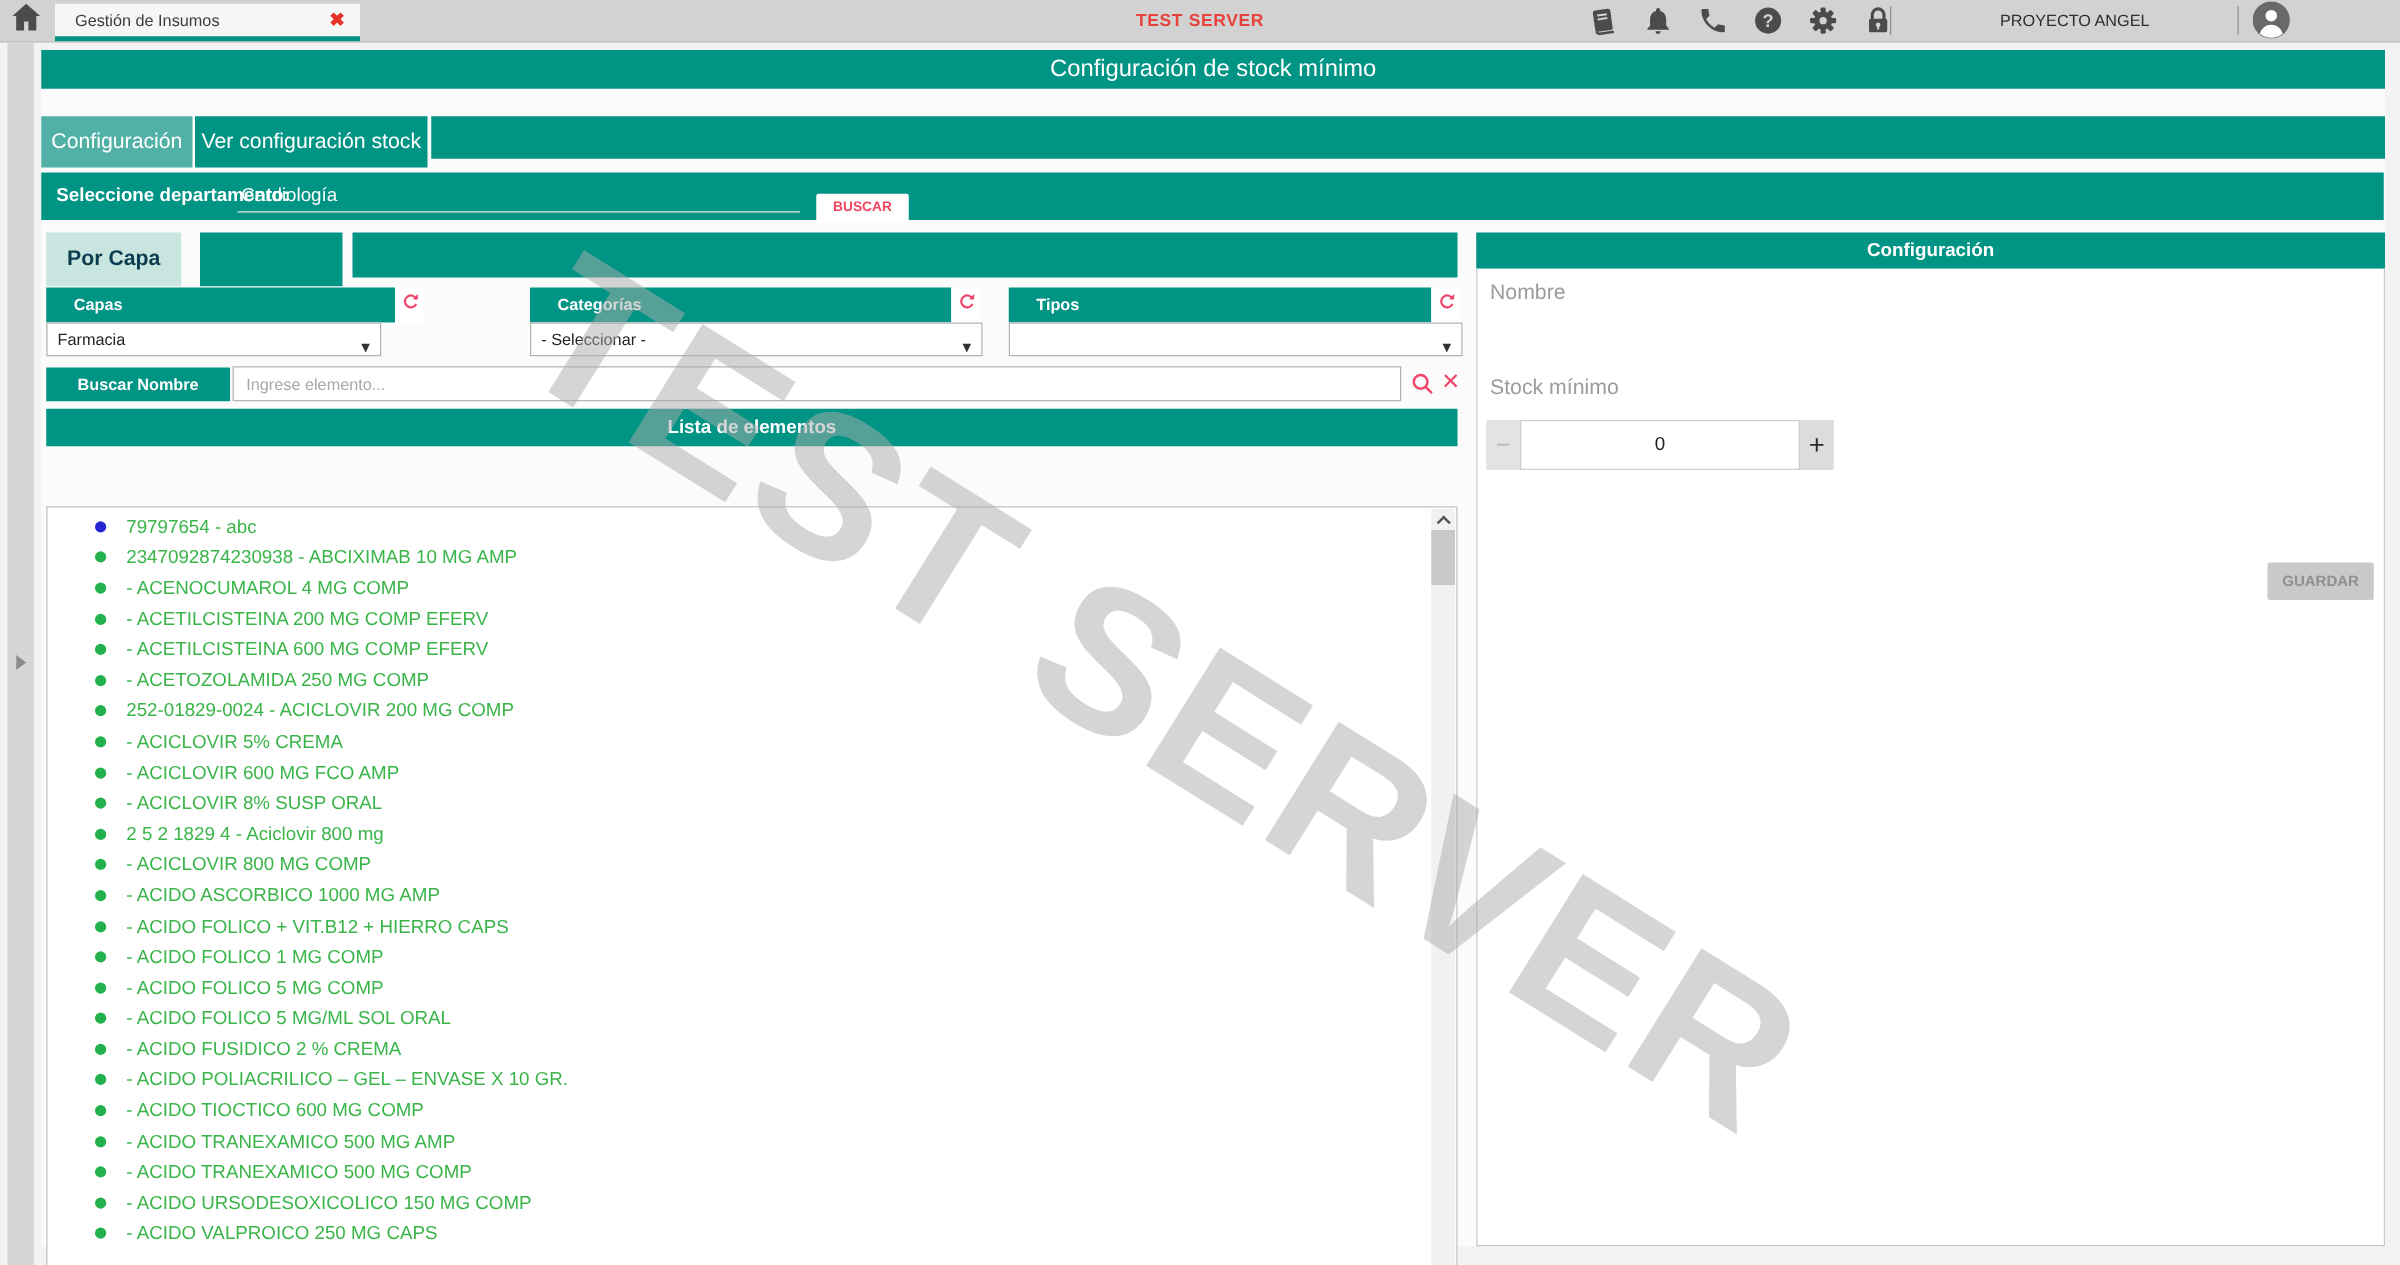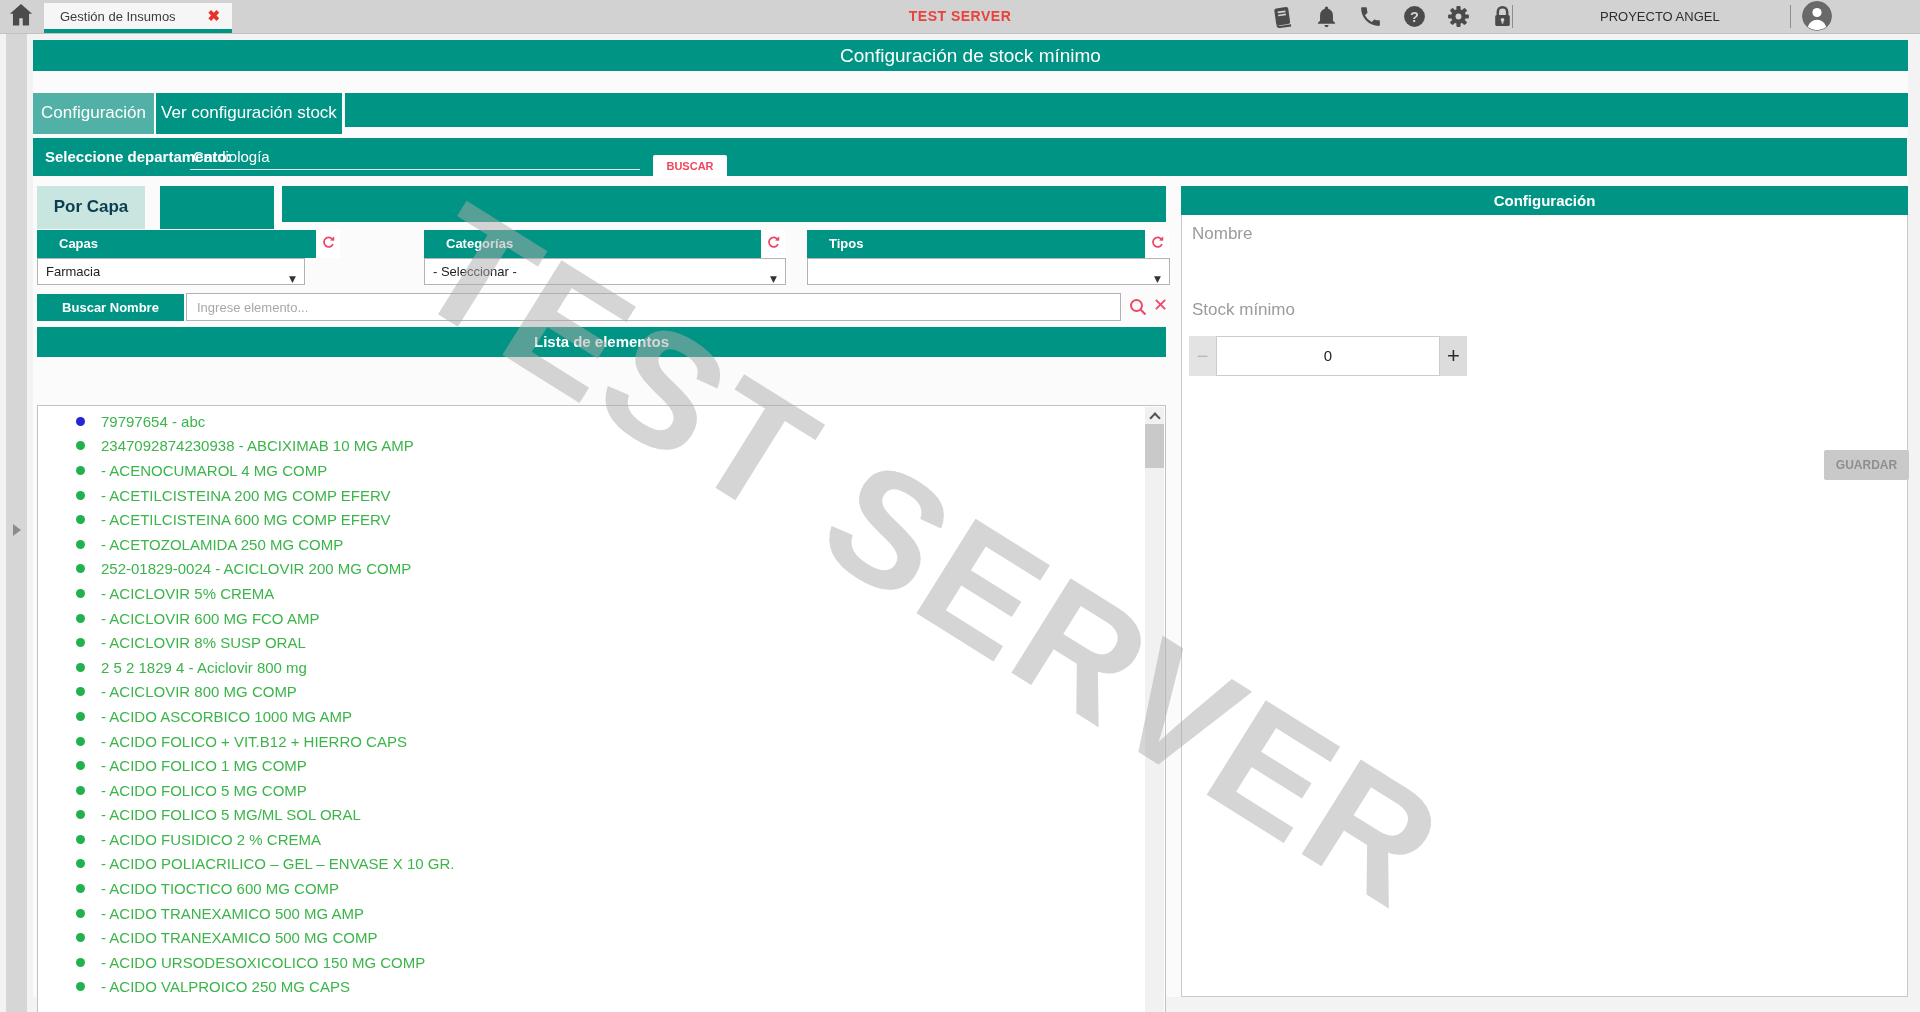--- a/index.html
+++ b/index.html
@@ -1,20 +1,20 @@
 <!DOCTYPE html>
 <html><head>
 <meta charset="utf-8">
 <style>
   html,body{margin:0;padding:0;width:1920px;height:1012px;overflow:hidden;
     background:#f3f3f3;font-family:"Liberation Sans",sans-serif;}
   
   .topbar{position:absolute;left:0;top:0;width:1920px;height:33px;background:#d2d2d2;border-bottom:1px solid #c2c2c2;}
   .home-btn{position:absolute;left:2px;top:1px;width:38px;height:31px;display:flex;align-items:center;justify-content:center;cursor:pointer;}
-  .wintab{position:absolute;left:44px;top:3px;width:188px;height:26px;background:#f6f6f6;border-bottom:4px solid #009485;display:flex;align-items:center;}
+  .wintab{position:absolute;left:44px;top:3px;width:244px;height:26px;background:#f6f6f6;border-bottom:4px solid #009485;display:flex;align-items:center;}
   .wintab-label{font-size:13px;color:#3c3c3c;padding-left:16px;flex:1;}
   .wintab-close{color:#e6332a;font-size:15px;font-weight:bold;padding-right:12px;cursor:pointer;}
   .server-label{position:absolute;left:0;right:0;top:8px;text-align:center;color:#e8423c;font-weight:bold;font-size:14px;letter-spacing:.5px;}
   .top-icons{position:absolute;left:1270px;top:4px;display:flex;gap:19px;}
   .top-icons .ticon{width:25px;height:25px;cursor:pointer;}
   .tdivider{position:absolute;top:5px;width:1px;height:23px;background:#8f8f8f;}
   .project-label{position:absolute;left:1600px;top:9px;font-size:13px;color:#2e2e2e;}
   .avatar{position:absolute;left:1802px;top:1px;width:30px;height:30px;border-radius:50%;overflow:hidden;cursor:pointer;}
   
   .rail{position:absolute;left:6px;top:34px;width:21px;height:978px;background:#d6d6d6;}
@@ -55,21 +55,21 @@
   .chev.down{top:3px;transform:rotate(225deg);}
   .sb-thumb{position:absolute;left:0;top:17px;width:19px;height:44px;background:#c9c9c9;cursor:grab;}
   
   .panel-header{position:absolute;left:1181px;top:186px;width:727px;height:29px;text-align:center;line-height:29px;font-weight:bold;font-size:15px;}
   .panel-body{position:absolute;left:1181px;top:215px;width:727px;height:782px;background:#fff;border:1px solid #c9c9c9;border-top:none;box-sizing:border-box;}
   .p-label{position:absolute;font-size:17px;color:#9b9b9b;}
   .stepper{position:absolute;left:1189px;top:336px;height:40px;display:flex;}
   .step-minus{width:27px;background:#e3e3e3;color:#b9b9b9;font-size:20px;display:flex;align-items:center;justify-content:center;cursor:pointer;}
   .step-value{width:224px;background:#fff;border:1px solid #ccc;box-sizing:border-box;text-align:center;line-height:38px;font-size:15px;color:#222;}
   .step-plus{width:27px;background:#dcdcdc;color:#2b2b2b;font-size:22px;display:flex;align-items:center;justify-content:center;cursor:pointer;}
-  .guardar-btn{position:absolute;left:1814px;top:450px;width:85px;height:30px;background:#c9c9c9;border-radius:2px;color:#8f8f8f;font-weight:bold;font-size:12px;text-align:center;line-height:30px;cursor:pointer;margin-left:10px;}
+  .guardar-btn{position:absolute;left:1814px;top:450px;width:85px;height:30px;background:#c9c9c9;border-radius:2px;color:#8f8f8f;font-weight:bold;font-size:12px;text-align:center;line-height:30px;cursor:pointer;}
   
   .watermark{position:absolute;left:485px;top:168px;font-size:162px;font-weight:bold;color:rgba(172,172,172,.5);transform:rotate(32deg);transform-origin:left top;white-space:nowrap;letter-spacing:4px;pointer-events:none;z-index:90;}
 </style>
 </head>
 <body>
 
 <div class="topbar">
   <div class="home-btn">
     <span>
       <svg width="30" height="28" viewBox="0 0 24 24">

